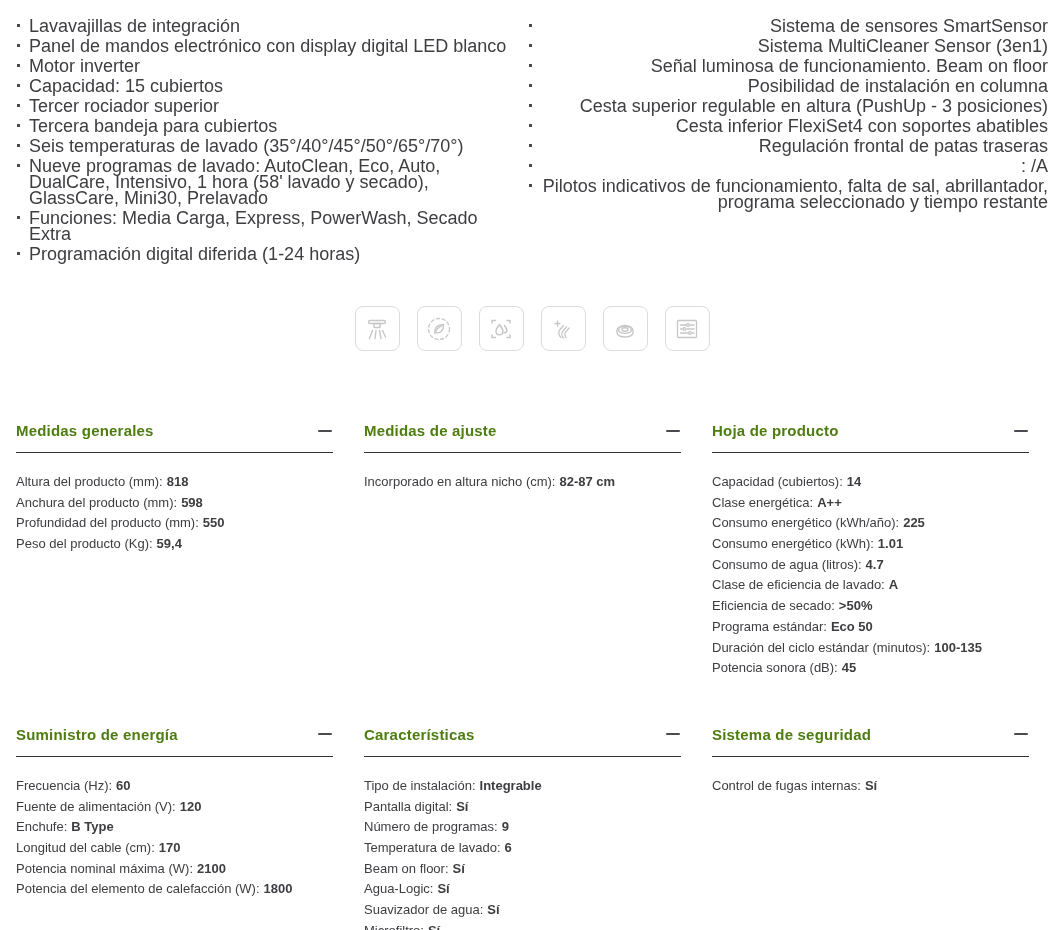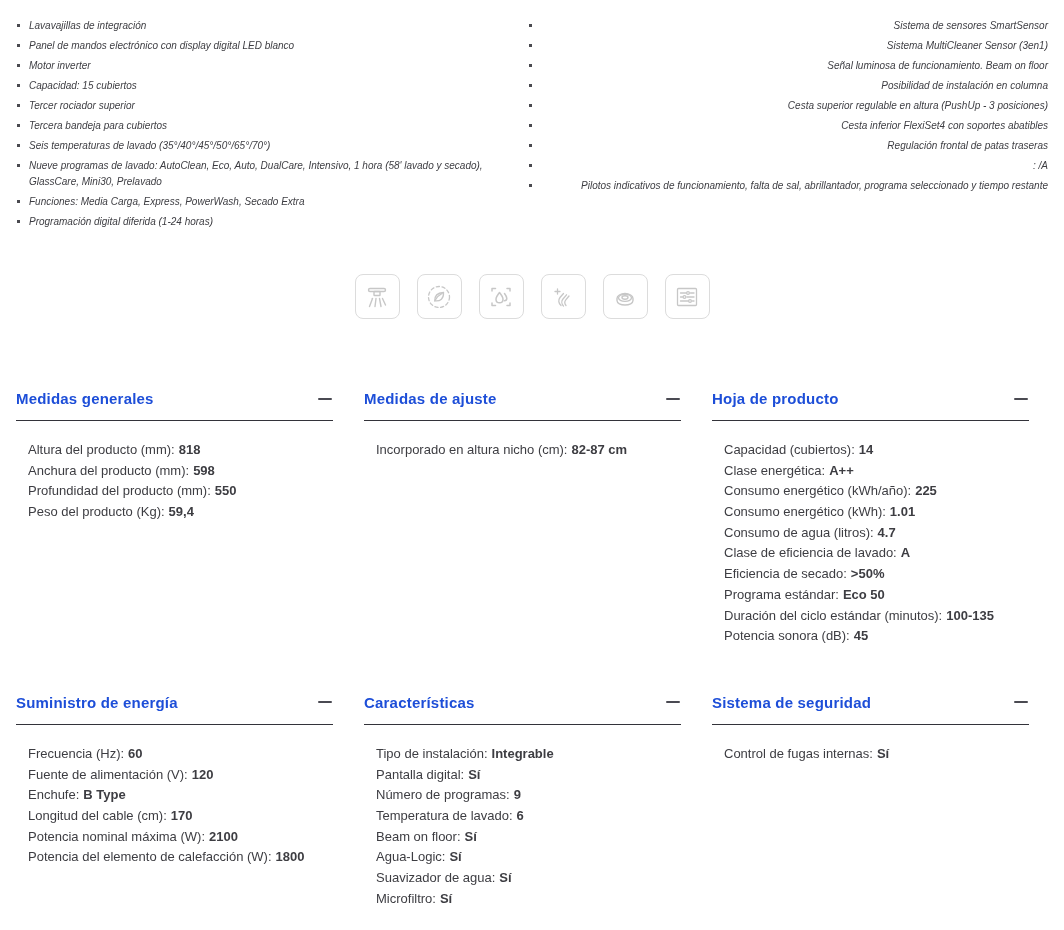--- a/index.html
+++ b/index.html
@@ -19,26 +19,25 @@
     align-items: flex-start;
   }
   .features ul {
     list-style: none;
   }
   .features .col-left  { width: 496px; margin-right: 16px; }
   .features .col-right { width: 520px; text-align: right; }
   .features li {
     position: relative;
     padding-left: 13px;
-    font-size: 10px;
+    font-size: 18px;
     line-height: 16px;
     padding-top: 2px;
     padding-bottom: 2px;
     color: #3d3d42;
-    font-style: italic;
   }
   .features li::before {
     content: "";
     position: absolute;
     left: 1px;
     top: 8px;
     width: 3px;
     height: 3px;
     background: #4a4a50;
   }
@@ -75,40 +74,40 @@
     display: flex;
     align-items: center;
     justify-content: space-between;
     border-bottom: 1px solid #33333a;
     padding-bottom: 13px;
   }
   .section-title {
     font-size: 15px;
     font-weight: 700;
     letter-spacing: 0.2px;
-    color: #1d4ed8;
+    color: #4d7c0f;
   }
   .collapse-btn {
     width: 16px;
     height: 16px;
     border: none;
     background: transparent;
     display: flex;
     align-items: center;
     justify-content: center;
     cursor: pointer;
     padding: 0;
   }
   .collapse-btn .dash {
     width: 14px;
     height: 2px;
     background: #4a4a52;
     border-radius: 1px;
   }
-  .section-body { padding-top: 22px; margin-left: 12px; }
+  .section-body { padding-top: 22px; }
   .spec-row {
     font-size: 13px;
     line-height: 14px;
     margin-bottom: 6.7px;
     color: #3d3d42;
   }
   .spec-row .spec-value {
     font-weight: 700;
     margin-left: 4px;
   }

